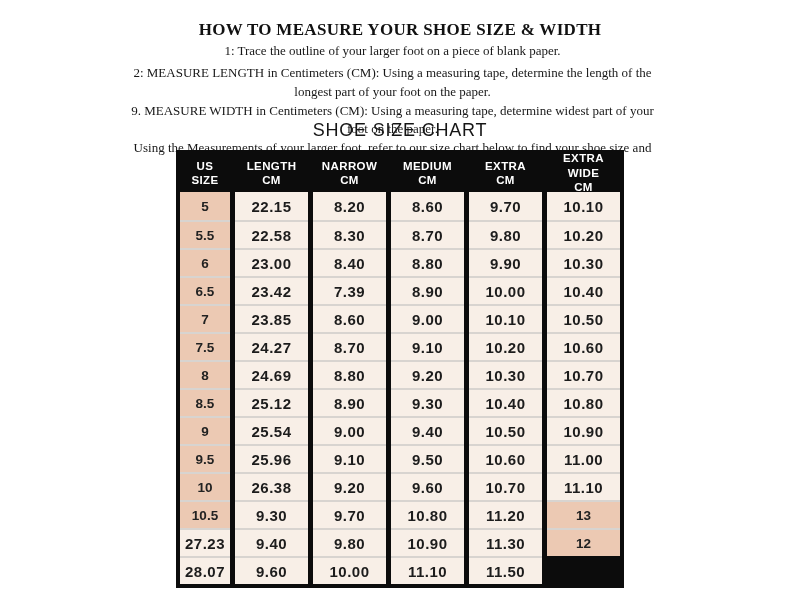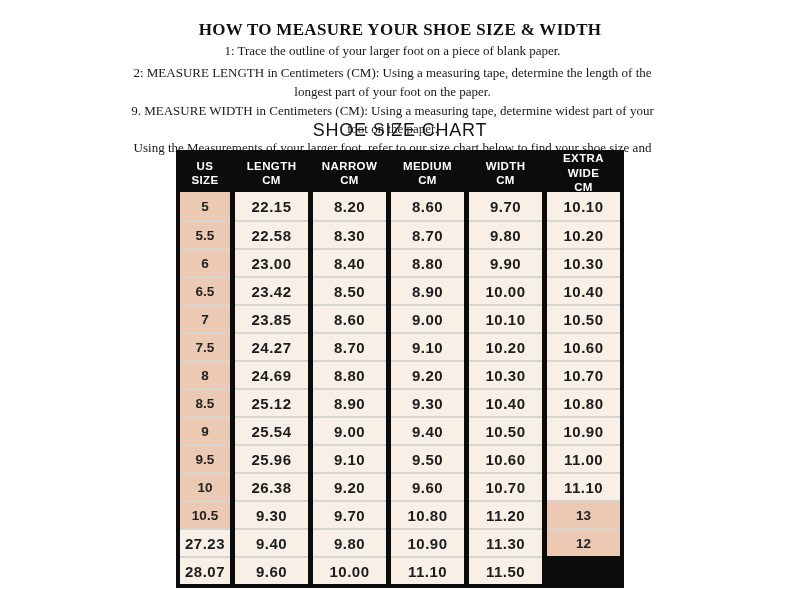--- a/index.html
+++ b/index.html
@@ -134,21 +134,21 @@
       </div>
       <div class="cell head-cell">
         <span>NARROW</span>
         <span>CM</span>
       </div>
       <div class="cell head-cell">
         <span>MEDIUM</span>
         <span>CM</span>
       </div>
       <div class="cell head-cell">
-        <span>WIDTH</span>
+        <span>EXTRA</span>
         <span>CM</span>
       </div>
       <div class="cell head-cell">
         <span>EXTRA WIDE</span>
         <span>CM</span>
       </div>
       <div class="cell size-cell">5</div>
       <div class="cell data-cell">22.15</div>
       <div class="cell data-cell">8.20</div>
       <div class="cell data-cell">8.60</div>
@@ -161,21 +161,21 @@
       <div class="cell data-cell sep">9.80</div>
       <div class="cell data-cell sep">10.20</div>
       <div class="cell size-cell sep">6</div>
       <div class="cell data-cell sep">23.00</div>
       <div class="cell data-cell sep">8.40</div>
       <div class="cell data-cell sep">8.80</div>
       <div class="cell data-cell sep">9.90</div>
       <div class="cell data-cell sep">10.30</div>
       <div class="cell size-cell sep">6.5</div>
       <div class="cell data-cell sep">23.42</div>
-      <div class="cell data-cell sep">8.50</div>
+      <div class="cell data-cell sep">7.39</div>
       <div class="cell data-cell sep">8.90</div>
       <div class="cell data-cell sep">10.00</div>
       <div class="cell data-cell sep">10.40</div>
       <div class="cell size-cell sep">7</div>
       <div class="cell data-cell sep">23.85</div>
       <div class="cell data-cell sep">8.60</div>
       <div class="cell data-cell sep">9.00</div>
       <div class="cell data-cell sep">10.10</div>
       <div class="cell data-cell sep">10.50</div>
       <div class="cell size-cell sep">7.5</div>

